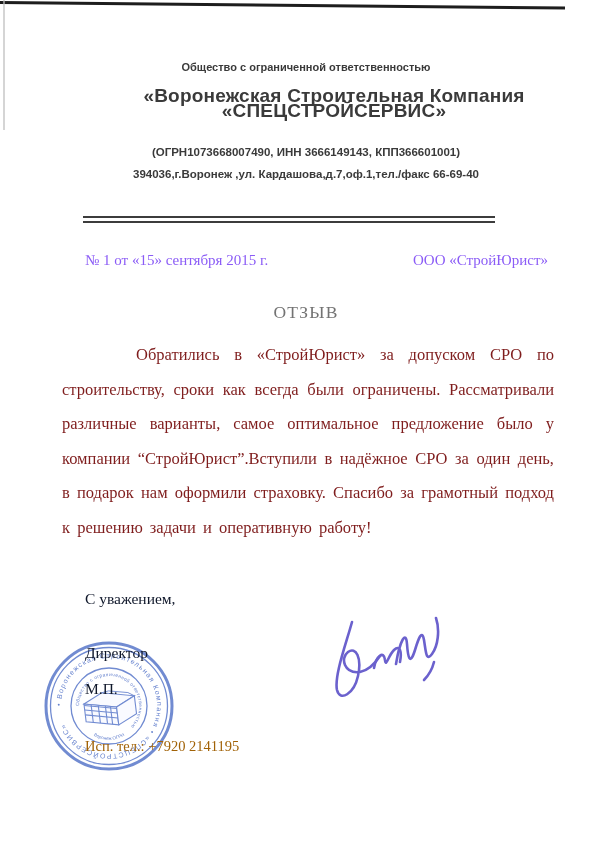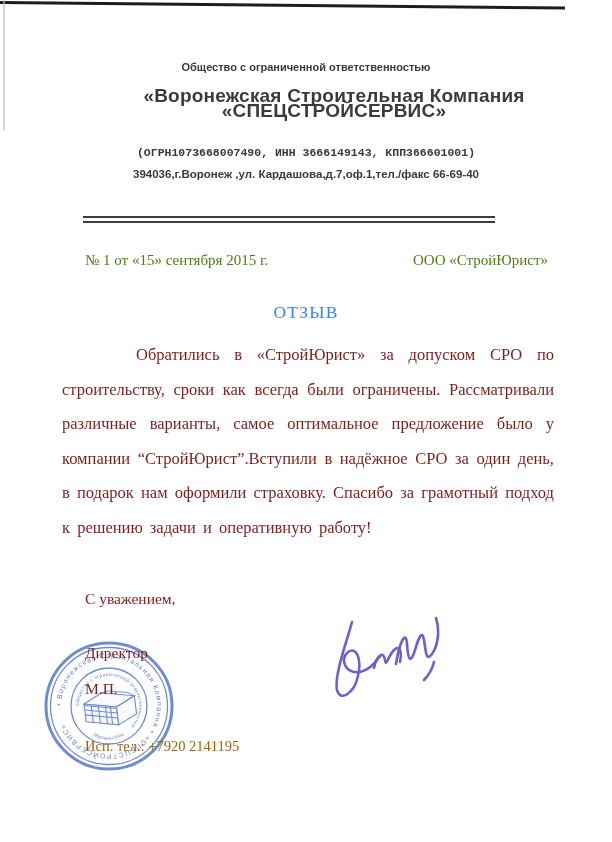--- a/index.html
+++ b/index.html
@@ -15,49 +15,49 @@
   .scan-edge-left{position:absolute;top:0;left:3px;width:1.5px;height:130px;background:#bfbfbf;opacity:.65;}
   
   .lh-line{left:0;width:612px;text-align:center;color:#3a3a3a;font-weight:bold;}
   .lh-small{font-size:11px;}
   .lh-big{font-size:19px;letter-spacing:.2px;margin-left:28px;}
   .lh-meta{font-size:11.5px;}
   .double-rule{left:83px;top:216px;width:412px;height:3px;
     border-top:2px solid #3c3c3c;border-bottom:2px solid #3c3c3c;}
   
   .ref-row{left:85px;top:252px;width:463px;display:flex;justify-content:space-between;
-    font-size:15px;color:#4d7c0f;}
+    font-size:15px;color:#8b5cf6;}
   
   .doc-title{left:0;top:302px;width:612px;text-align:center;font-size:17.5px;
-    letter-spacing:1.2px;color:#3b82f6;}
+    letter-spacing:1.2px;color:#737373;}
   .body-text{left:62px;top:338px;width:492px;font-size:16.5px;line-height:34.5px;
     text-align:justify;text-indent:74px;word-spacing:3px;color:#7f1d1d;z-index:2;}
   
-  .close-line{left:85px;font-size:15.5px;color:#7f1d1d;z-index:2;}
+  .close-line{left:85px;font-size:15.5px;color:#0f172a;z-index:2;}
   .company-row{left:85px;top:651px;display:flex;align-items:baseline;font-size:15.5px;
     color:#222;z-index:2;white-space:nowrap;}
   .sig-line{display:inline-block;width:92px;margin-left:5px;border-bottom:1.6px solid #2f2f2f;}
   .signer{margin-left:2px;}
   .footer-line{left:85px;top:738px;font-size:14.5px;color:#a16207;z-index:2;}
   
   .stamp{left:42px;top:639px;width:134px;height:134px;z-index:1;}
   .signature-svg{left:322px;top:600px;width:135px;height:110px;z-index:3;}
 </style>
 </head>
 <body>
 
 <div class="page">
 
   <div class="scan-edge-top"></div>
   <div class="scan-edge-left"></div>
 
   <div class="abs lh-line lh-small sans" style="top:61px;">Общество с ограниченной ответственностью</div>
   <div class="abs lh-line lh-big sans" style="top:85px;">«Воронежская Строительная Компания</div>
   <div class="abs lh-line lh-big sans" style="top:100px;">«СПЕЦСТРОЙСЕРВИС»</div>
-  <div class="abs lh-line lh-meta sans" style="top:146px;font-family:Liberation Mono, monospace;">(ОГРН1073668007490, ИНН 3666149143, КПП366601001)</div>
+  <div class="abs lh-line lh-meta sans" style="top:146px;">(ОГРН1073668007490, ИНН 3666149143, КПП366601001)</div>
   <div class="abs lh-line lh-meta sans" style="top:168px;">394036,г.Воронеж ,ул. Кардашова,д.7,оф.1,тел./факс 66-69-40</div>
 
   <div class="abs double-rule"></div>
 
   <div class="abs ref-row">
     <span>№ 1 от «15» сентября 2015 г.</span>
     <span>ООО «СтройЮрист»</span>
   </div>
 
   <div class="abs doc-title">ОТЗЫВ</div>

